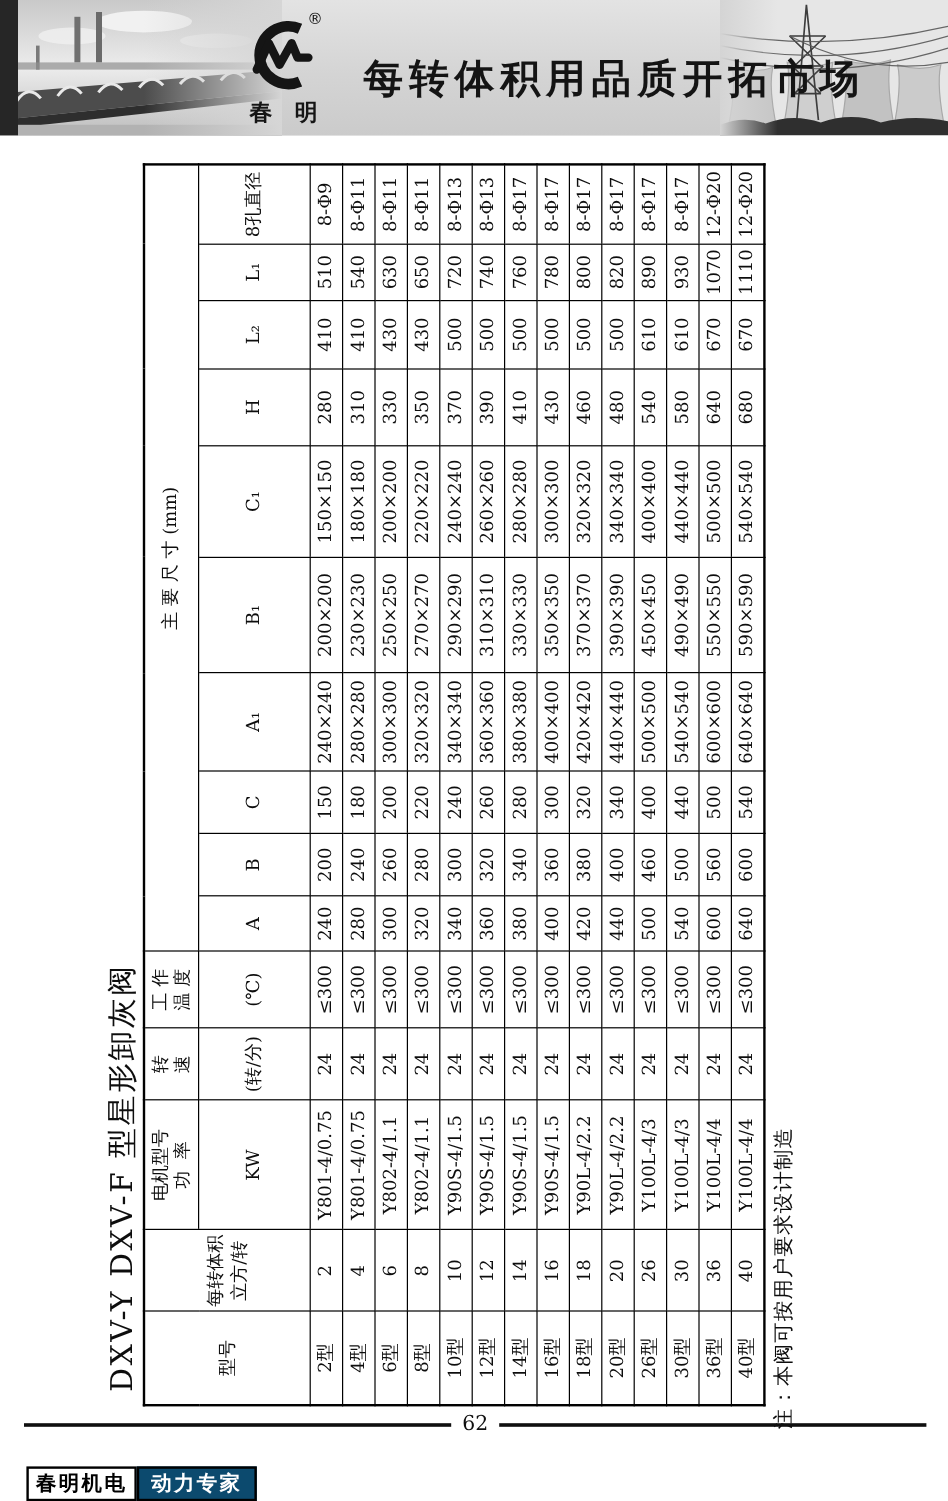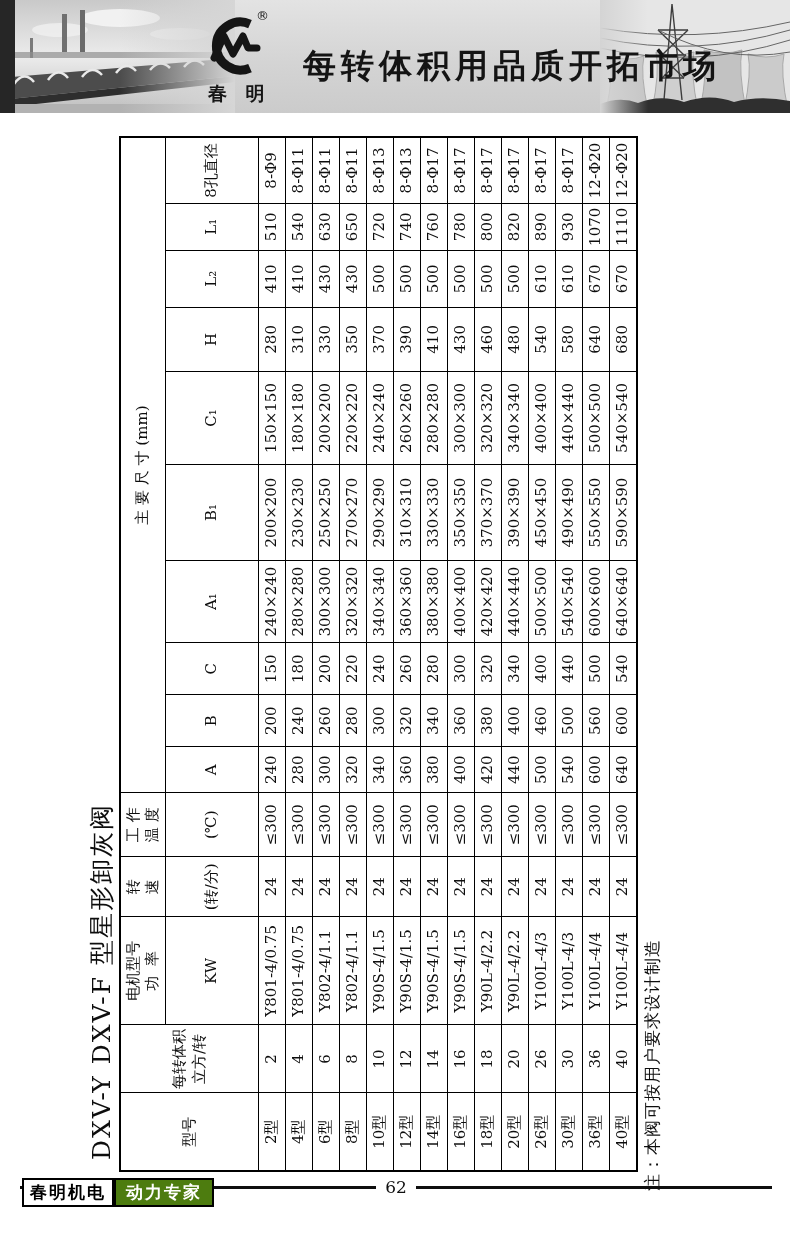--- a/index.html
+++ b/index.html
@@ -34,24 +34,24 @@
   .spec tr.h1 th{height:44px;}
   .spec tr.h2 th{height:92px;}
   .spec tr.dr{height:27px;}
   .pre{white-space:pre;}
 
   
   .pageline{position:absolute;left:20px;top:1177px;width:752px;display:flex;
             align-items:center;}
   .pageline .seg{flex:1;height:3px;background:#0f0f0f;}
   .pagenum{font-size:17px;padding:0 9px;color:#0f0f0f;}
-  .badges{position:absolute;left:22px;top:1178px;display:flex;z-index:2;
+  .badges{position:absolute;left:22px;top:1222px;display:flex;z-index:2;
           font-family:"DejaVu Sans","Liberation Sans",sans-serif;font-weight:bold;font-size:17px;}
   .badge-brand{background:#fff;border:2.5px solid #000;color:#000;padding:1px 6px;letter-spacing:2px;}
-  .badge-tag{background:#4d7c0f;color:#fff;border:2.5px solid #000;padding:1px 10px;letter-spacing:2px;}
+  .badge-tag{background:#0c4a6e;color:#fff;border:2.5px solid #000;padding:1px 10px;letter-spacing:2px;}
 </style>
 </head>
 <body>
 
 <div class="page">
 
   <div class="banner">
 
     <svg class="photo photo-left" width="235" height="113" viewBox="0 0 235 113">
       <defs>

